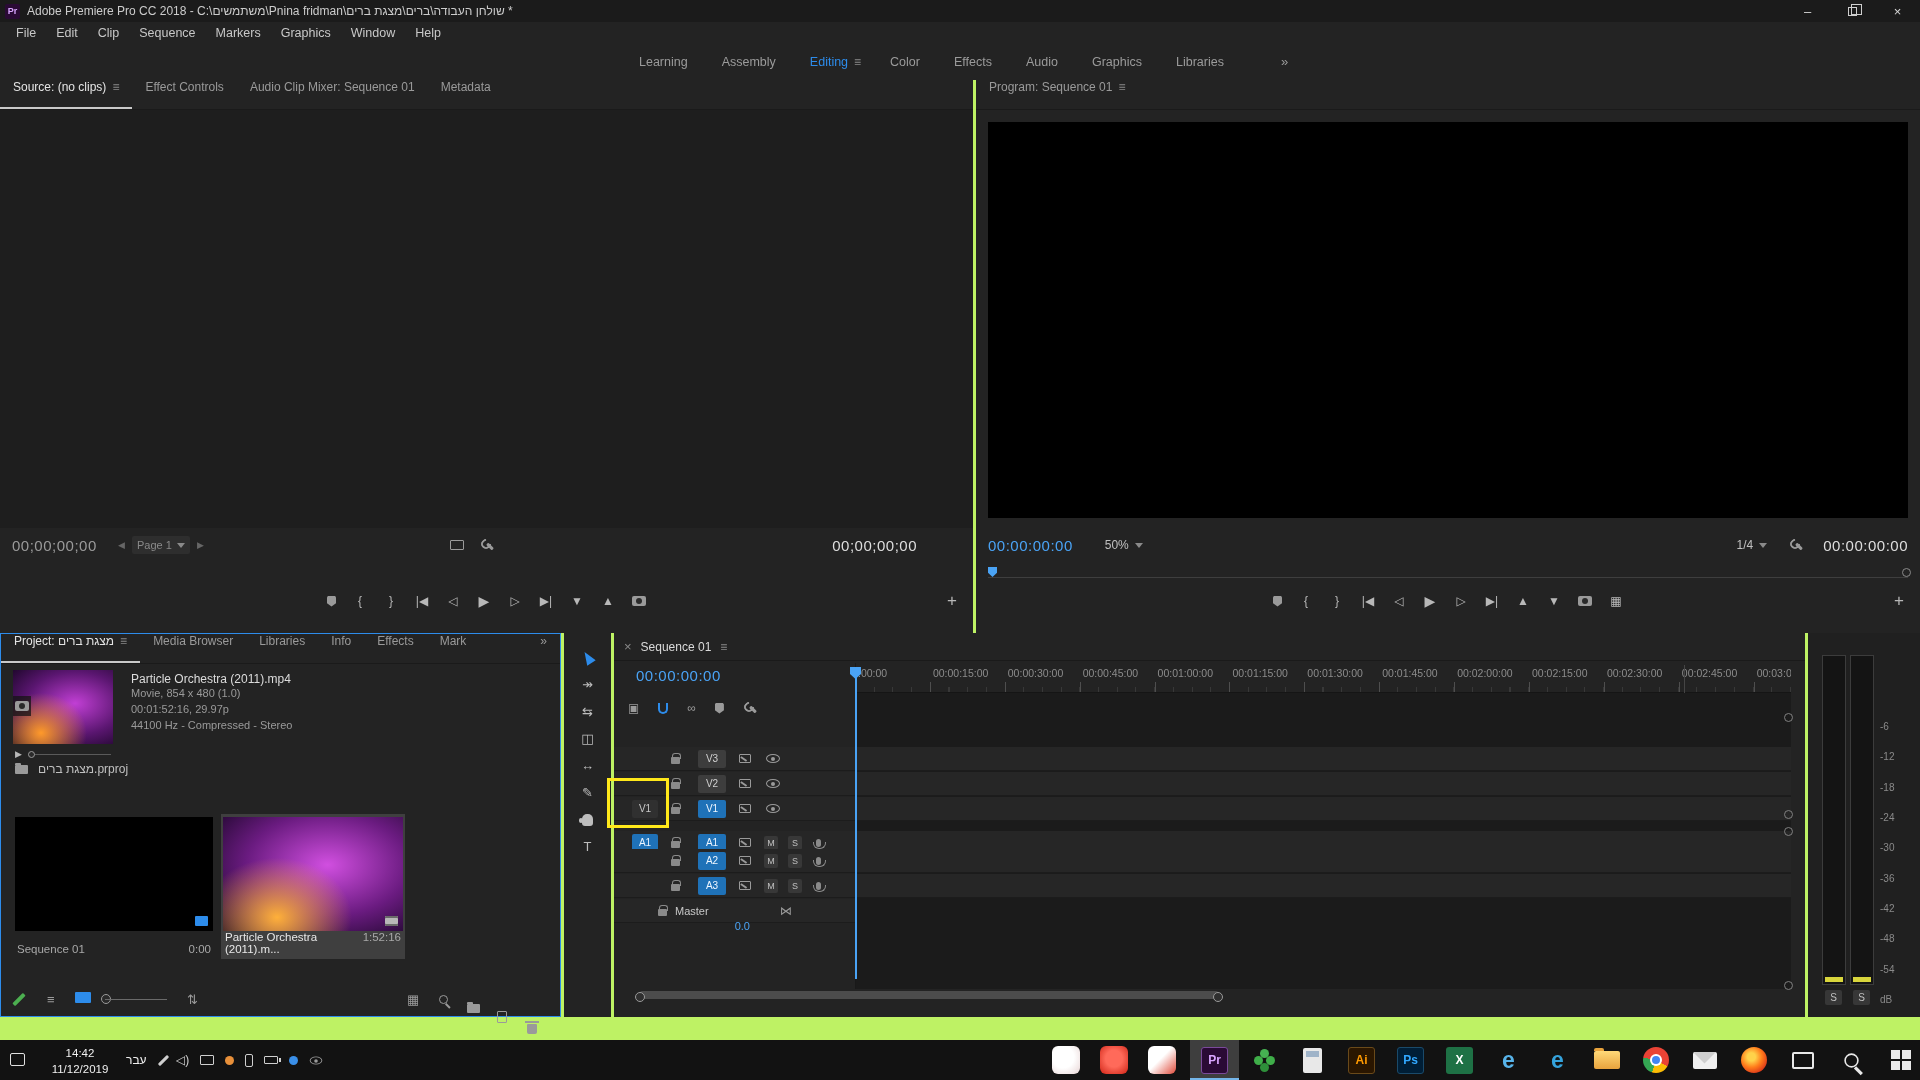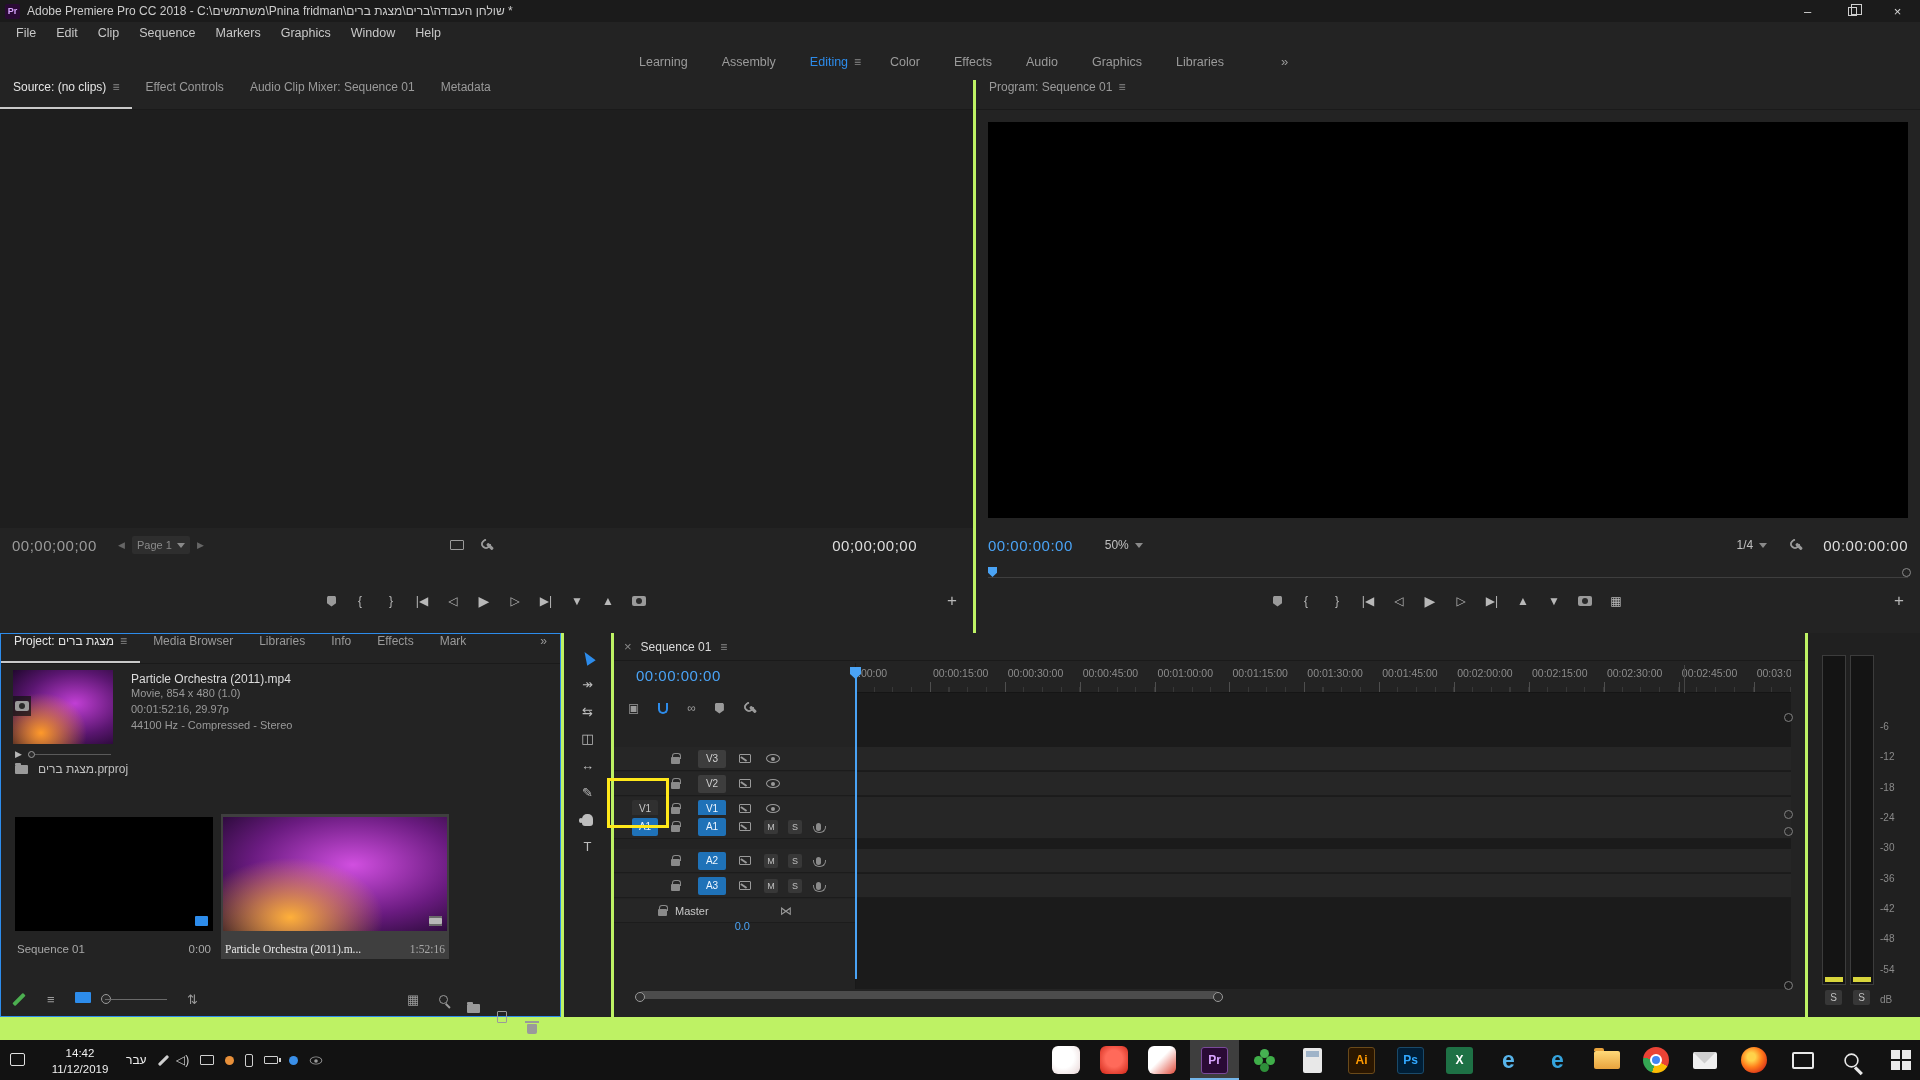--- a/index.html
+++ b/index.html
@@ -93,21 +93,21 @@
   .pp-search { position:absolute; left:0; top:0; width:200px; height:22px; background:#141414;
     border:1px solid #070707; border-radius:3px; color:#c8c8c8; font-size:12px; padding:0 8px 0 24px;
     font-family:"Liberation Sans","DejaVu Sans",sans-serif; }
   .pp-search-mag { position:absolute; left:7px; top:6px; }
   .pp-filter { position:absolute; left:224px; top:2px; width:18px; height:16px; border:1.5px solid #8a8a8a;
     border-radius:2px; display:flex; align-items:center; justify-content:center; }
   .pp-selstatus { position:absolute; right:4px; top:4px; font-size:11.5px; color:#9a9a9a; }
   .pp-items { position:absolute; left:0; top:180px; right:0; height:145px; }
   .tile { position:absolute; top:0; height:145px; }
   .tile1 { left:12px; width:202px; }
-  .tile2 { left:220px; width:228px; background:#3f3f3f;font-family:Liberation Serif, serif; }
+  .tile2 { left:220px; width:184px; background:#3f3f3f; }
   .tile-thumb { position:absolute; left:2px; top:3px; right:2px; height:114px; background:#000; }
   .tile2 .tile-thumb { background:radial-gradient(ellipse at 30% 88%, #ffb03a 0%, rgba(255,154,42,0) 42%),
     radial-gradient(ellipse at 58% 42%, #d14fe0 0%, #6a1b80 55%, #170524 100%); }
   .tile-label-row { position:absolute; left:4px; right:4px; bottom:4px; display:flex; justify-content:space-between;
     font-size:11.5px; }
   .tile1 .tile-label-row { color:#a8a8a8; }
   .tile2 .tile-label-row { color:#e8e8e8; }
   .tile-dur { color:#a8a8a8; }
   .badge-seq { position:absolute; right:5px; bottom:5px; width:13px; height:10px; background:#2d8ceb; border-radius:1px; }
   .badge-film { position:absolute; right:5px; bottom:5px; width:13px; height:10px; background:#b8b8b8; border-radius:1px;
@@ -141,21 +141,21 @@
     background-image:repeating-linear-gradient(90deg,#4e4e4e 0 1px,transparent 1px 74.9px),
                      repeating-linear-gradient(90deg,#383838 0 1px,transparent 1px 18.7px);
     background-size:100% 10px,100% 5px; background-position:0 100%,0 100%; background-repeat:no-repeat; }
   .tl-ruler-labels { display:flex; padding-top:2px; }
   .rl { flex:0 0 74.9px; width:74.9px; font-size:10.5px; color:#8c8c8c; padding-left:3px; white-space:nowrap; }
   .tl-lanes-bg { position:absolute; left:242px; top:60px; right:14px; height:296px; background:#1b1b1b; }
   .lane { position:absolute; left:242px; right:14px; height:24px; background:#262626; border-bottom:1px solid #1c1c1c; }
   .thead { position:absolute; left:0; width:241px; height:24px; display:flex; align-items:center;
     background:#262626; border-bottom:1px solid #1c1c1c; }
   .r-v3 { top:114px; } .r-v2 { top:139px; } .r-v1 { top:164px; }
-  .r-a1 { top:182px; } .r-a2 { top:216px; } .r-a3 { top:241px; } .r-master { top:266px; }
+  .r-a1 { top:198px; } .r-a2 { top:216px; } .r-a3 { top:241px; } .r-master { top:266px; }
   .patch { width:26px; height:18px; margin-left:18px; border-radius:2px; font-size:10px; color:#c8c8c8;
     display:flex; align-items:center; justify-content:center; }
   .patch.dark { background:#303030; }
   .patch.blue { background:#1f72b8; color:#eaf4ff; }
   .tname { width:28px; height:18px; margin-left:18px; border-radius:2px; background:#3d3d3d; color:#d0d0d0;
     font-size:10px; display:flex; align-items:center; justify-content:center; }
   .tname.blue { background:#1f72b8; color:#eef6ff; }
   .ms { width:14px; height:14px; margin-left:13px; border-radius:2px; background:#383838; color:#c0c0c0;
     font-size:9px; display:flex; align-items:center; justify-content:center; }
   .master-label { margin-left:8px; font-size:11px; color:#c8c8c8; }

